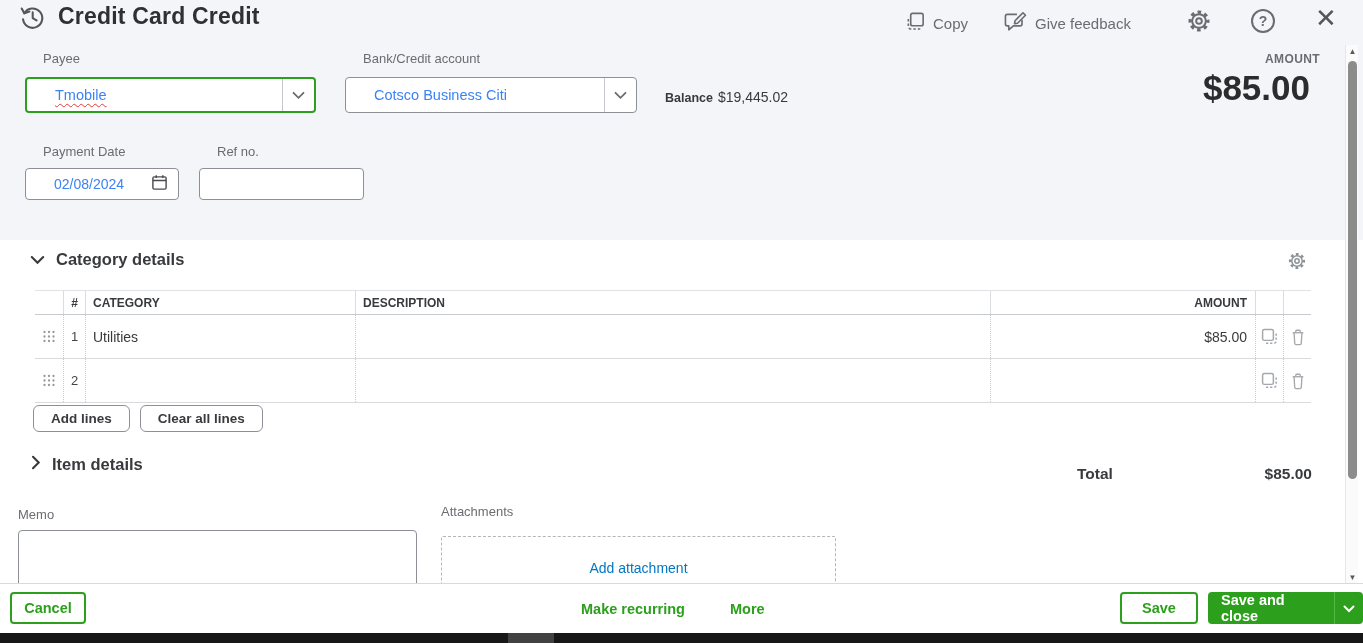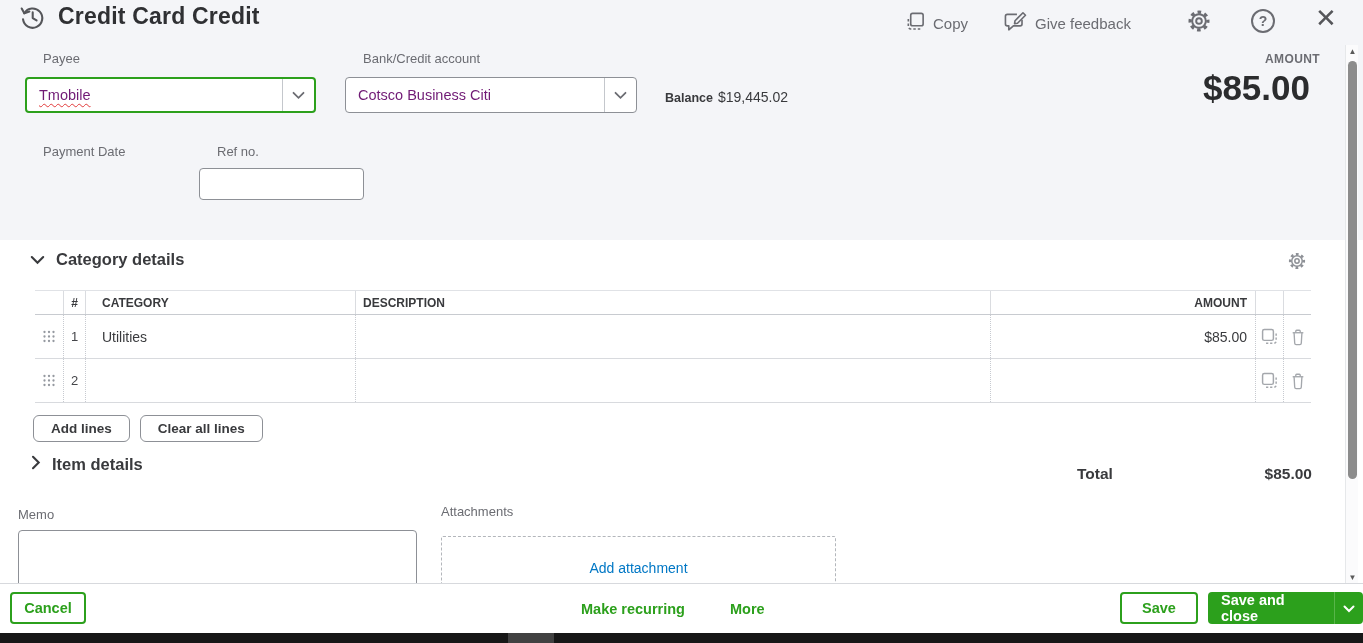--- a/index.html
+++ b/index.html
@@ -16,21 +16,21 @@
   .act-copy { left:905px; top:11px; }
   .act-feedback { left:1003px; top:10px; }
   .icon-btn { position:absolute; cursor:pointer; }
   .gear-btn { left:1186px; top:8px; }
   .help-btn { left:1251px; top:9px; width:24px; height:24px; border:2px solid #6b6c72; border-radius:50%;
               display:flex; align-items:center; justify-content:center; font-size:14px; font-weight:700; color:#6b6c72; }
   .close-btn { left:1315px; top:4px; font-size:26px; font-weight:400; color:#55565a; line-height:28px; }
 
   .f-label { position:absolute; font-size:13px; color:#6b6c72;margin-left:18px; }
   .inputbox { position:absolute; background:#fff; border:1px solid #8d9096; border-radius:4px; display:flex; align-items:stretch; }
-  .inputbox .val { flex:1; display:flex; align-items:center; padding-left:12px; font-size:14.5px; color:#701a75; overflow:hidden; white-space:nowrap; }
+  .inputbox .val { flex:1; display:flex; align-items:center; padding-left:28px; font-size:14.5px; color:#3b82f6; overflow:hidden; white-space:nowrap; }
   .dd-cell { width:32px; display:flex; align-items:center; justify-content:center; border-left:1px solid #c4c7cc; cursor:pointer; }
   .payee-box { left:25px; top:77px; width:291px; height:36px; border:2px solid #2ca01c; }
   .wavy { text-decoration:underline; text-decoration-style:wavy; text-decoration-color:#e23b3b; text-decoration-thickness:1px; text-underline-offset:3px; }
   .account-box { left:345px; top:77px; width:292px; height:36px;gap:48px; }
   .balance-line { position:absolute; left:647px; top:89px; font-size:14px; color:#393a3d; white-space:nowrap;padding-left:18px; }
   .balance-line b { font-size:12.5px; font-weight:700; margin-right:5px; }
   .amount-label { position:absolute; right:43px; top:52px; font-size:12px; font-weight:700; color:#6b6c72; letter-spacing:.4px; }
   .amount-value { position:absolute; right:53px; top:68px; font-size:35px; font-weight:800; color:#2b2c2e; }
   .date-box { left:25px; top:168px; width:154px; height:32px; }
   .date-box .val { font-size:14px; }
@@ -49,28 +49,28 @@
   .tr { display:flex; }
   .thr { height:25px; border-top:1px solid #e0e2e6; border-bottom:1px solid #c8cbd0; }
   .tdr { height:44px; border-bottom:1px solid #d8dade; }
   .th, .td { display:flex; align-items:center; overflow:hidden; }
   .th { font-size:12px; font-weight:700; color:#393a3d; }
   .td { font-size:14px; color:#393a3d; }
   .thr > div + div { border-left:1px solid #dadce0; }
   .tdr > div + div { border-left:1px dotted #c7cad0; }
   .col-handle { width:28px; justify-content:center; }
   .col-num { width:22px; justify-content:center; }
-  .col-cat { width:270px; padding-left:16px; }
+  .col-cat { width:270px; padding-left:7px; }
   .col-desc { width:635px; padding-left:7px; }
   .col-amt { width:265px; justify-content:flex-end; padding-right:8px; }
   .col-copy, .col-trash { width:28px; justify-content:center; cursor:pointer; }
   .row-num { font-size:13px; color:#45464a; }
   .drag-handle { cursor:grab; display:flex; }
 
-  .line-btns { position:absolute; left:33px; top:415px; display:flex; gap:10px; }
+  .line-btns { position:absolute; left:33px; top:405px; display:flex; gap:10px; }
   .sm-btn { height:27px; padding:0 17px; background:#fff; border:1px solid #8d9096; border-radius:6px;
             font-family:inherit; font-size:13.5px; font-weight:700; color:#393a3d; cursor:pointer; }
 
   .total-label { position:absolute; left:1077px; top:465px; font-size:15.5px; font-weight:700; }
   .total-value { position:absolute; right:51px; top:465px; font-size:15.5px; font-weight:700; }
 
   
   .memo-label { position:absolute; left:18px; top:507px; font-size:13px; color:#6b6c72; }
   .memo-input { position:absolute; left:18px; top:530px; width:399px; height:60px; border:1px solid #8d9096;
                 border-radius:4px; resize:none; outline:none; font-family:inherit; font-size:14px; padding:8px 10px; color:#393a3d; background:#fff; }
@@ -175,20 +175,33 @@
       </div>
     </div>
     <div class="balance-line">
       <b>Balance</b><span>$19,445.02</span>
     </div>
 
     <div class="amount-label">AMOUNT</div>
     <div class="amount-value">$85.00</div>
 
     <div class="f-label" style="left:25px; top:144px;">Payment Date</div>
+    <div class="inputbox date-box">
+      <div class="val">
+          <span>02/08/2024</span>
+        </div>
+      <div class="cal-cell">
+        <span>
+          <svg width="17" height="17" viewBox="0 0 18 18" fill="none" stroke="#4a4b4f" stroke-width="1.5">
+            <rect x="2" y="3" width="14" height="13" rx="1.5"></rect>
+            <path d="M2 6.8 h14 M5.5 1.2 v3 M12.5 1.2 v3"></path>
+          </svg>
+        </span>
+      </div>
+    </div>
     <div class="f-label" style="left:199px; top:144px;">Ref no.</div>
     <div class="inputbox ref-box">
       <div class="val">
           <span></span>
         </div>
     </div>
   </div>
 
   <div class="sec-toggle cat-toggle">
     <span>

